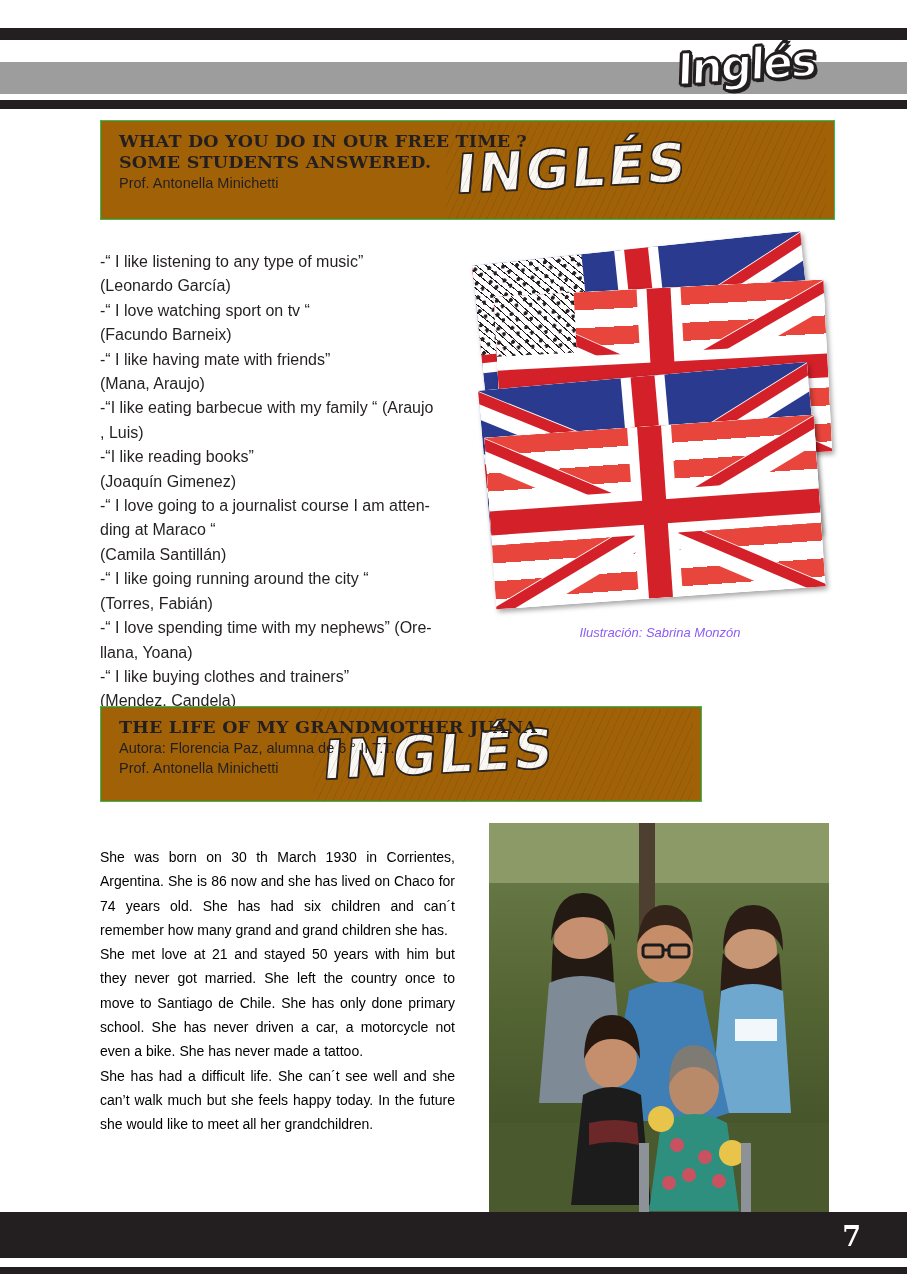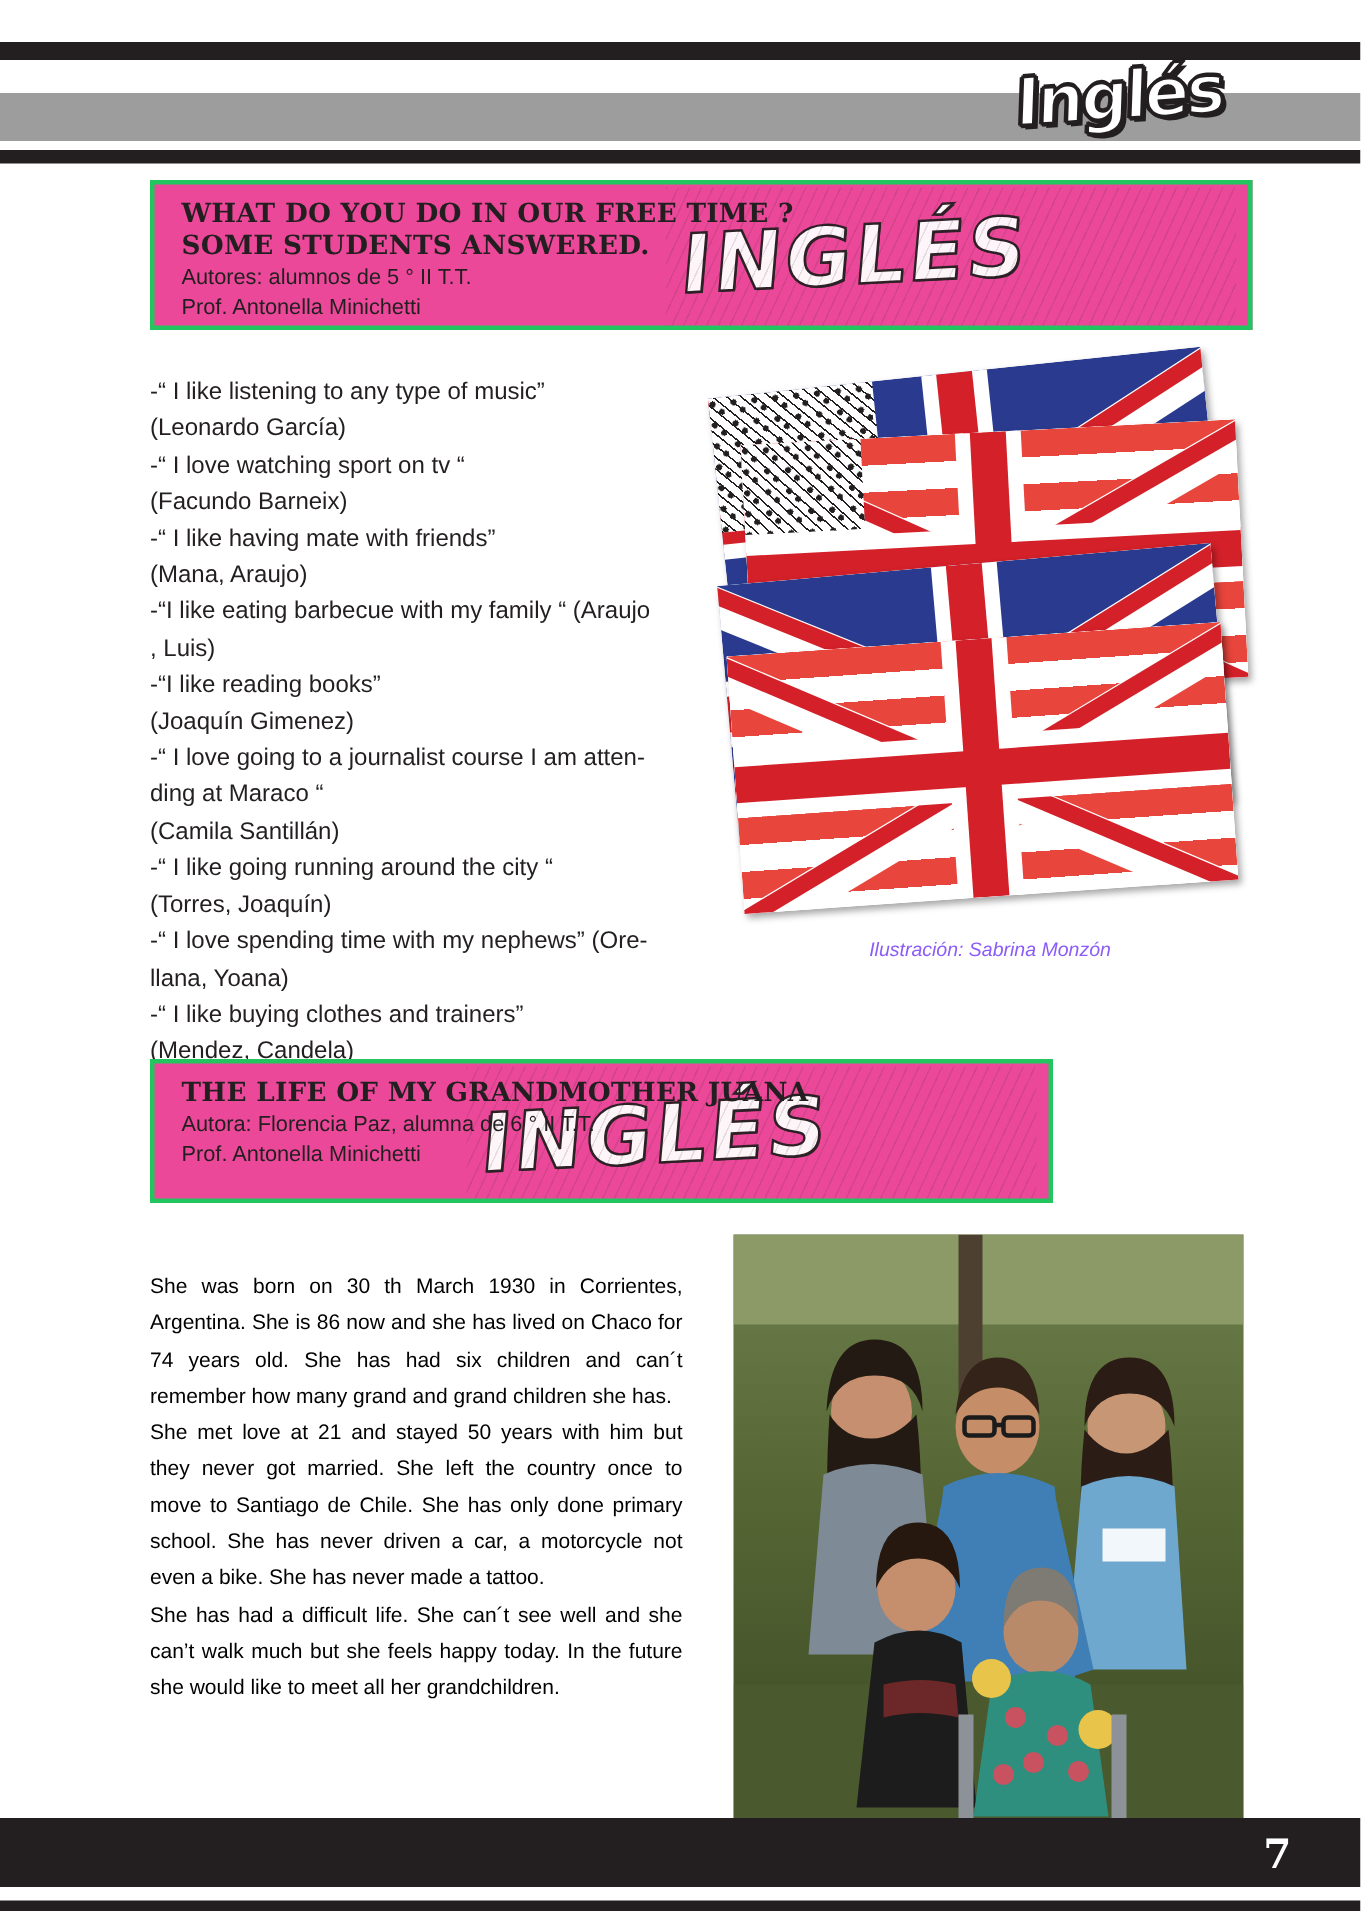--- a/index.html
+++ b/index.html
@@ -56,22 +56,22 @@
        0 2px 0 #231f20, 0 -2px 0 #231f20,
        3px 3px 0 #231f20;
     transform: rotate(-4deg) skewX(-6deg);
     display: inline-block;
     line-height: 58px;
   }
 
   
   .hdr-box {
     position: absolute;
-    border: 3px solid #22c55e;
-    background: #ec4899;
+    border: 1px solid #22c55e;
+    background: #a16207;
     box-sizing: border-box;
     overflow: hidden;
   }
   .hdr-inner {
     position: relative;
     padding: 10px 14px 8px 18px;
     height: 100%;
     box-sizing: border-box;
   }
   .hdr-title {
@@ -289,41 +289,40 @@
 </div>
 
 <div class="hdr-box" style="left:100px; top:120px; width:735px; height:100px;">
   <div class="hdr-deco">
     <span class="dword">INGLÉS</span>
     <span class="hatch"></span>
   </div>
   <div class="hdr-inner">
     <div class="hdr-title">WHAT DO YOU DO  IN OUR FREE TIME ?</div>
     <div class="hdr-title">SOME STUDENTS ANSWERED.</div>
-    <div class="hdr-sub">Autores: alumnos de 5 ° II T.T.</div>
     <div class="hdr-sub">Prof. Antonella Minichetti</div>
   </div>
 </div>
 
 <div class="quote-col">
   <div>-“ I like listening to any type of music”</div>
   <div>(Leonardo García)</div>
   <div>-“ I love watching sport on tv “</div>
   <div>(Facundo Barneix)</div>
   <div>-“ I like having mate with friends”</div>
   <div>(Mana, Araujo)</div>
   <div>-“I like eating barbecue with my family “ (Araujo</div>
   <div>, Luis)</div>
   <div>-“I like reading books”</div>
   <div>(Joaquín Gimenez)</div>
   <div>-“ I love going to a journalist course I am atten-</div>
   <div>ding at Maraco “</div>
   <div>(Camila Santillán)</div>
   <div>-“ I like going running around the city “</div>
-  <div>(Torres, Joaquín)</div>
+  <div>(Torres, Fabián)</div>
   <div>-“ I love spending time with my nephews” (Ore-</div>
   <div>llana, Yoana)</div>
   <div>-“ I like buying clothes and trainers”</div>
   <div>(Mendez, Candela)</div>
 </div>
 
 <div class="flags-wrap">
 
   <div class="flag" style="left:0px; top:0px; transform:rotate(-6deg);">
     <div class="uj">

